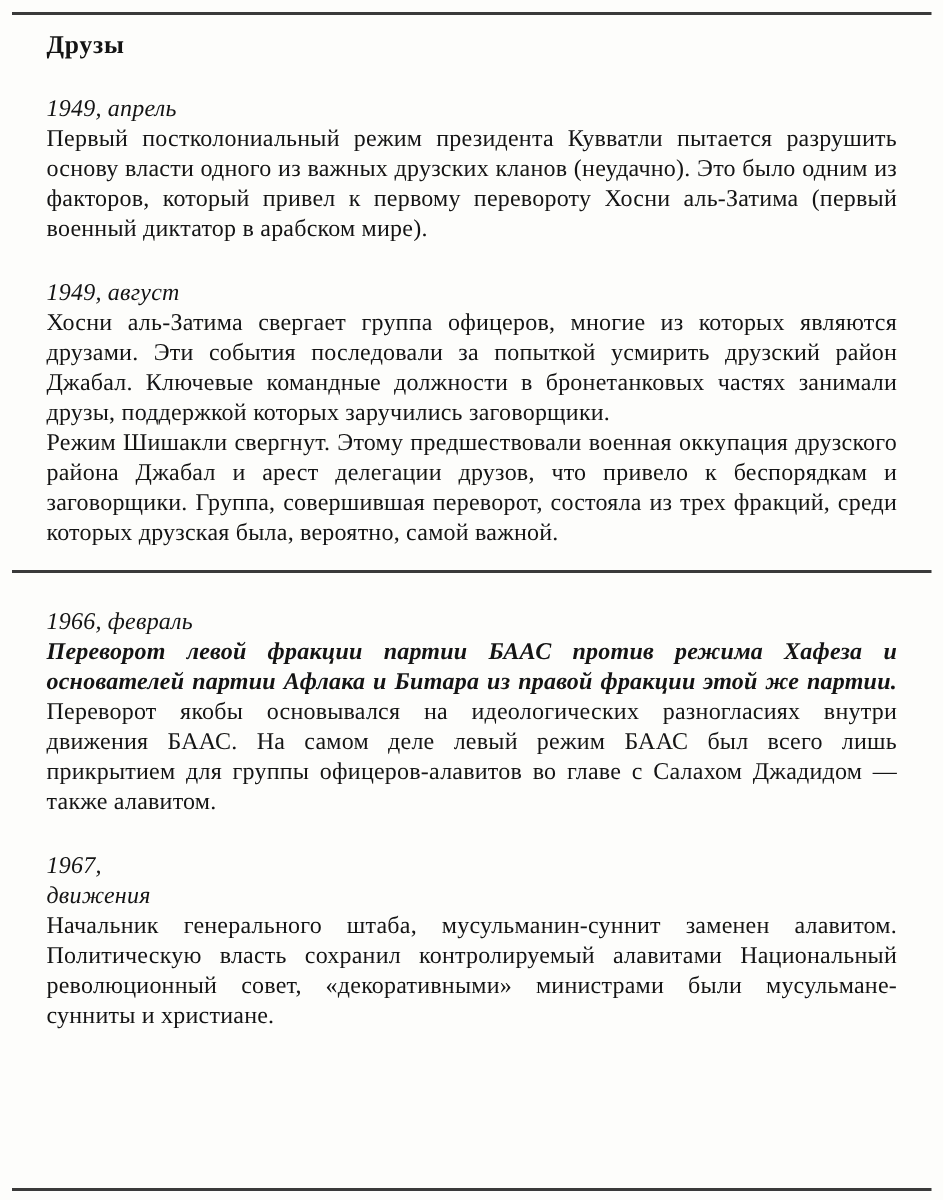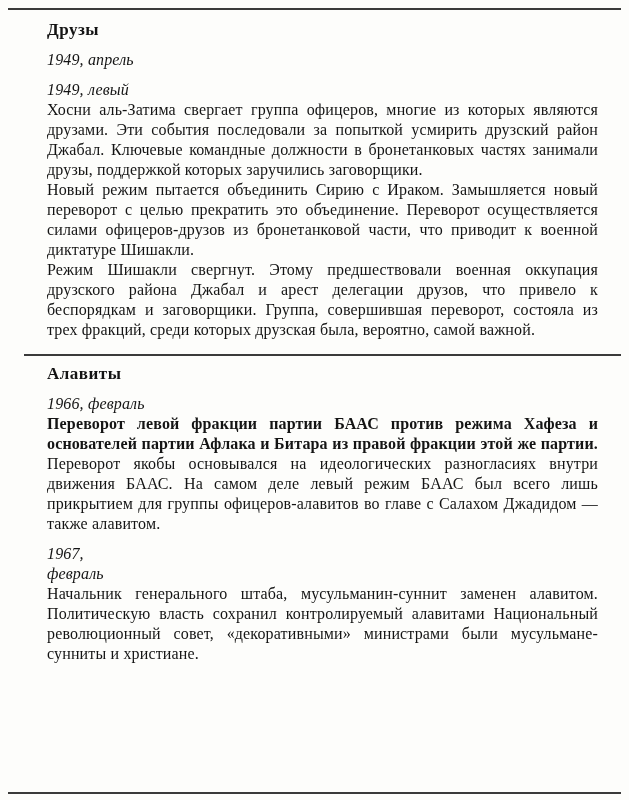--- a/index.html
+++ b/index.html
@@ -8,21 +8,21 @@
     background: #ffffff;
   }
   .page {
     position: relative;
     width: 629px;
     height: 800px;
     margin: 0 auto;
     background: #fdfdfb;
     color: #141414;
     box-sizing: border-box;
-    padding: 12px 31px 0 47px;
+    padding: 12px 31px 0 31px;
     overflow: hidden;
     font-family: "Liberation Serif", "DejaVu Serif", serif;
     font-size: 16px;
     line-height: 20px;
     letter-spacing: 0.15px;
   }
   .rule {
     position: absolute;
     left: 8px;
     right: 8px;
@@ -36,45 +36,45 @@
     font-weight: bold;
     letter-spacing: 0.5px;
     margin: 8px 0 6px 0;
   }
   .divider {
     border-top: 2px solid #3a3a3a;
     margin: 14px -23px 0 -23px;
   }
   .date {
     font-style: italic;
-    margin: 10px 0 0 0;
+    margin: 23px 0 0 0;
     white-space: pre-line;
   }
   .text {
     margin: 0;
     text-align: justify;
   }
   .lead {
     font-weight: bold;
+    font-style: italic;
   }
 </style>
 </head>
 <body>
 
 <div class="page">
   <div class="rule top"></div>
   <div id="content">
       <div class="heading">Друзы</div>
       <div class="date">1949, апрель</div>
-      <div class="date">1949, левый</div>
+      <p class="text">Первый постколониальный режим президента Кувватли пытается разрушить основу власти одного из важных друзских кланов (неудачно). Это было одним из факторов, который привел к первому перевороту Хосни аль-Затима (первый военный диктатор в арабском мире).</p>
+      <div class="date">1949, август</div>
       <p class="text">Хосни аль-Затима свергает группа офицеров, многие из которых являются друзами. Эти события последовали за попыткой усмирить друзский район Джабал. Ключевые командные должности в бронетанковых частях занимали друзы, поддержкой которых заручились заговорщики.</p>
-      <p class="text">Новый режим пытается объединить Сирию с Ираком. Замышляется новый переворот с целью прекратить это объединение. Переворот осуществляется силами офицеров-друзов из бронетанковой части, что приводит к военной диктатуре Шишакли.</p>
       <p class="text">Режим Шишакли свергнут. Этому предшествовали военная оккупация друзского района Джабал и арест делегации друзов, что привело к беспорядкам и заговорщики. Группа, совершившая переворот, состояла из трех фракций, среди которых друзская была, вероятно, самой важной.</p>
       <div class="divider"></div>
-      <div class="heading">Алавиты</div>
       <div class="date">1966, февраль</div>
       <p class="text"><span class="lead">Переворот левой фракции партии БААС против режима Хафеза и основателей партии Афлака и Битара из правой фракции этой же партии.</span> <span>Переворот якобы основывался на идеологических разногласиях внутри движения БААС. На самом деле левый режим БААС был всего лишь прикрытием для группы офицеров-алавитов во главе с Салахом Джадидом — также алавитом.</span></p>
       <div class="date">1967,
-февраль</div>
+движения</div>
       <p class="text">Начальник генерального штаба, мусульманин-суннит заменен алавитом. Политическую власть сохранил контролируемый алавитами Национальный революционный совет, «декоративными» министрами были мусульмане-сунниты и христиане.</p>
     </div>
   <div class="rule bottom"></div>
 </div>
 
 </body></html>

